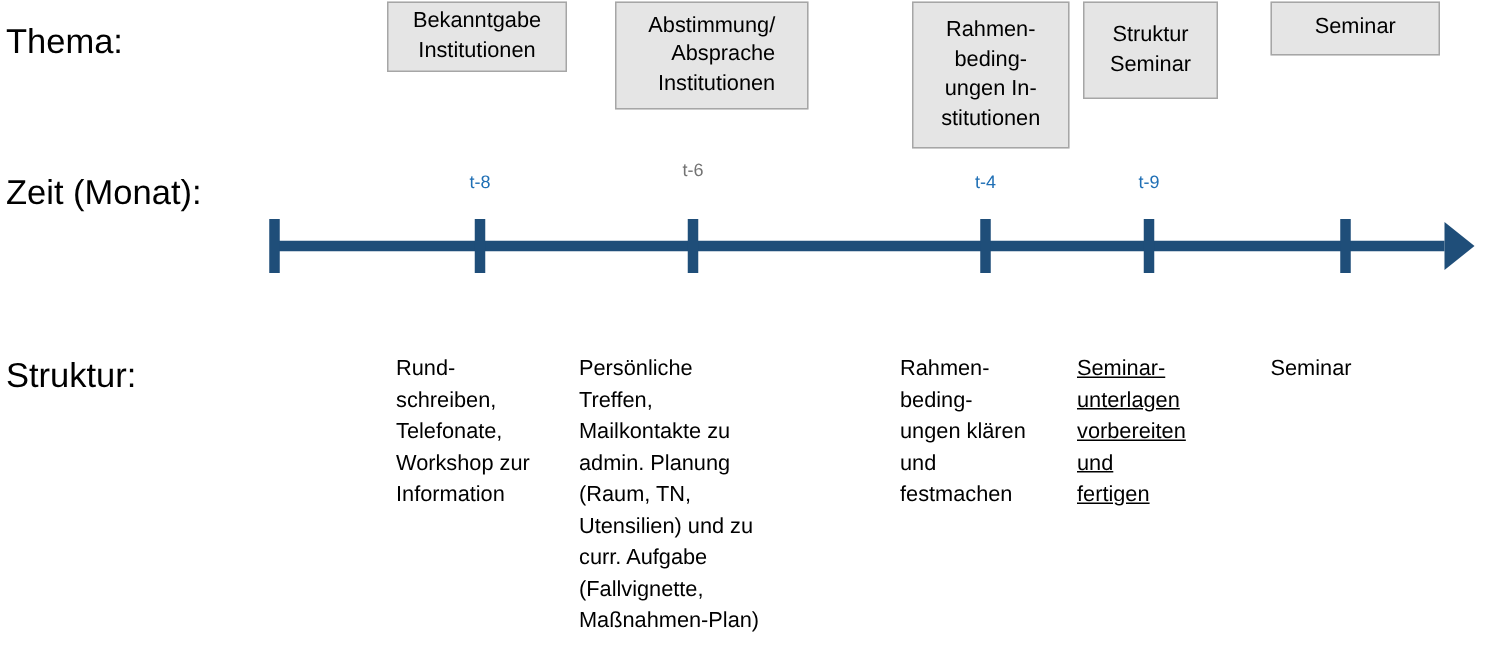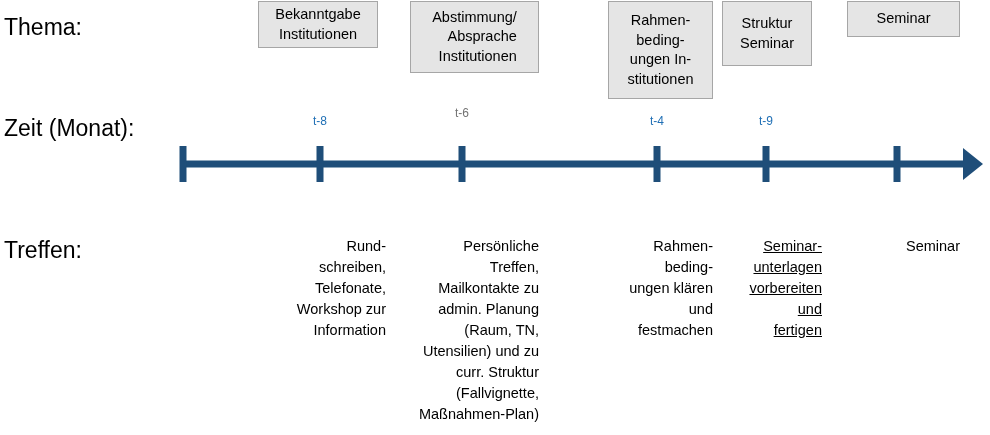--- a/index.html
+++ b/index.html
@@ -56,35 +56,35 @@
     font-size: 12px;
     font-weight: normal;
     color: #1f6fb5;
     transform: translateX(-50%);
     white-space: nowrap;
   }
 
   
   .task-text {
     position: absolute;
-    text-align: right;
+    text-align: left;
     font-size: 14.5px;
     line-height: 21px;
     color: #000000;
     white-space: pre-line;
   }
 </style>
 </head>
 <body>
 
 <div id="canvas">
 
   <div class="row-label" id="label-thema">Thema:</div>
   <div class="row-label" id="label-zeit">Zeit (Monat):</div>
-  <div class="row-label" id="label-aufgabe">Treffen:</div>
+  <div class="row-label" id="label-aufgabe">Struktur:</div>
 
   <div id="topics-layer">
       <div class="topic-box" style="left: 258px; top: 1px; width: 120px; height: 47px; border-color: rgb(166, 166, 166);">Bekanntgabe
 Institutionen</div>
       <div class="topic-box" style="left: 410px; top: 1px; width: 129px; height: 72px; border-color: rgb(166, 166, 166); text-align: right;">Abstimmung/
 Absprache
 Institutionen</div>
       <div class="topic-box" style="left: 608px; top: 1px; width: 105px; height: 98px; border-color: rgb(166, 166, 166);">Rahmen-
 beding-
 ungen In-
@@ -117,21 +117,21 @@
 schreiben,
 Telefonate,
 Workshop zur
 Information</div>
       <div class="task-text" style="left: 386px; top: 236px; width: 153px;">Persönliche
 Treffen,
 Mailkontakte zu
 admin. Planung
 (Raum, TN,
 Utensilien) und zu
-curr. Struktur
+curr. Aufgabe
 (Fallvignette,
 Maßnahmen-Plan)</div>
       <div class="task-text" style="left: 600px; top: 236px; width: 113px;">Rahmen-
 beding-
 ungen klären
 und
 festmachen</div>
       <div class="task-text" style="left: 718px; top: 236px; width: 104px; text-decoration: underline;">Seminar-
 unterlagen
 vorbereiten

